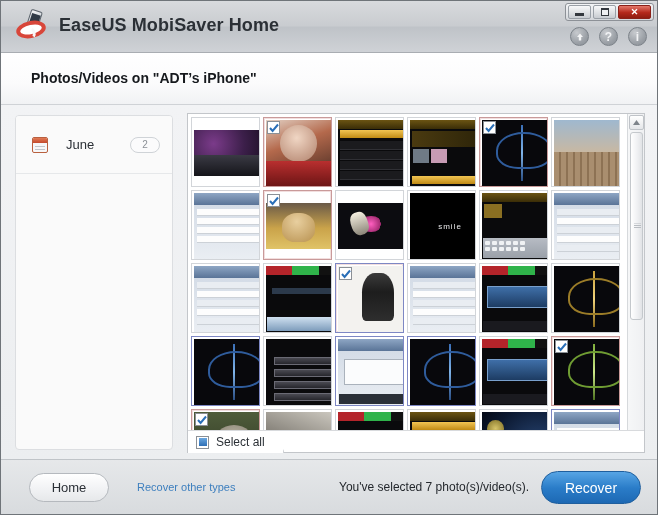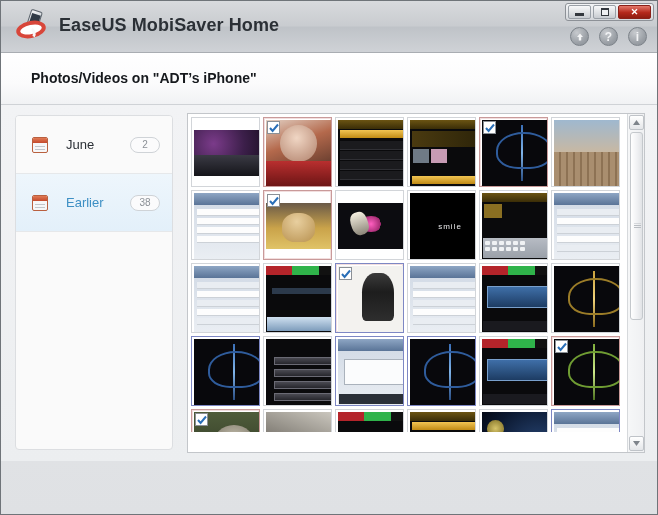--- a/index.html
+++ b/index.html
@@ -451,25 +451,20 @@
   </div>
 
   <div class="body-area">
 
     <div class="sidebar">
       <div class="side-item">
         <span class="cal-icon"></span>
         <span class="side-label">June</span>
         <span class="side-count">2</span>
       </div>
-      <div class="side-item active">
-        <span class="cal-icon"></span>
-        <span class="side-label">Earlier</span>
-        <span class="side-count">38</span>
-      </div>
     </div>
 
     <div class="grid-panel">
 
       <div class="grid-scroll">
         <div class="grid" id="grid">
             <div class="cell">
               <div class="thumb wide">
                 <div class="art photo1"></div>
               </div>
@@ -753,18 +748,32 @@
             </svg>
         </div>
         <div class="vs-thumb"></div>
         <div class="vs-btn dn">
           <svg width="7" height="5" viewBox="0 0 7 5">
               <path d="M0 0 H7 L3.5 5 Z" fill="#7e848b"></path>
             </svg>
         </div>
       </div>
 
+      <div class="selectall">
+        <div class="sa-tab">
+          <span class="sa-box">
+              <i></i>
+            </span>
+          <span class="sa-label">Select all</span>
+        </div>
+      </div>
 
     </div>
   </div>
 
+  <div class="bottombar">
+    <div class="home-btn">Home</div>
+    <div class="other-link">Recover other types</div>
+    <div class="status-text">You've selected 7 photo(s)/video(s).</div>
+    <div class="recover-btn">Recover</div>
+  </div>
 
 </div>
 
 </body></html>

